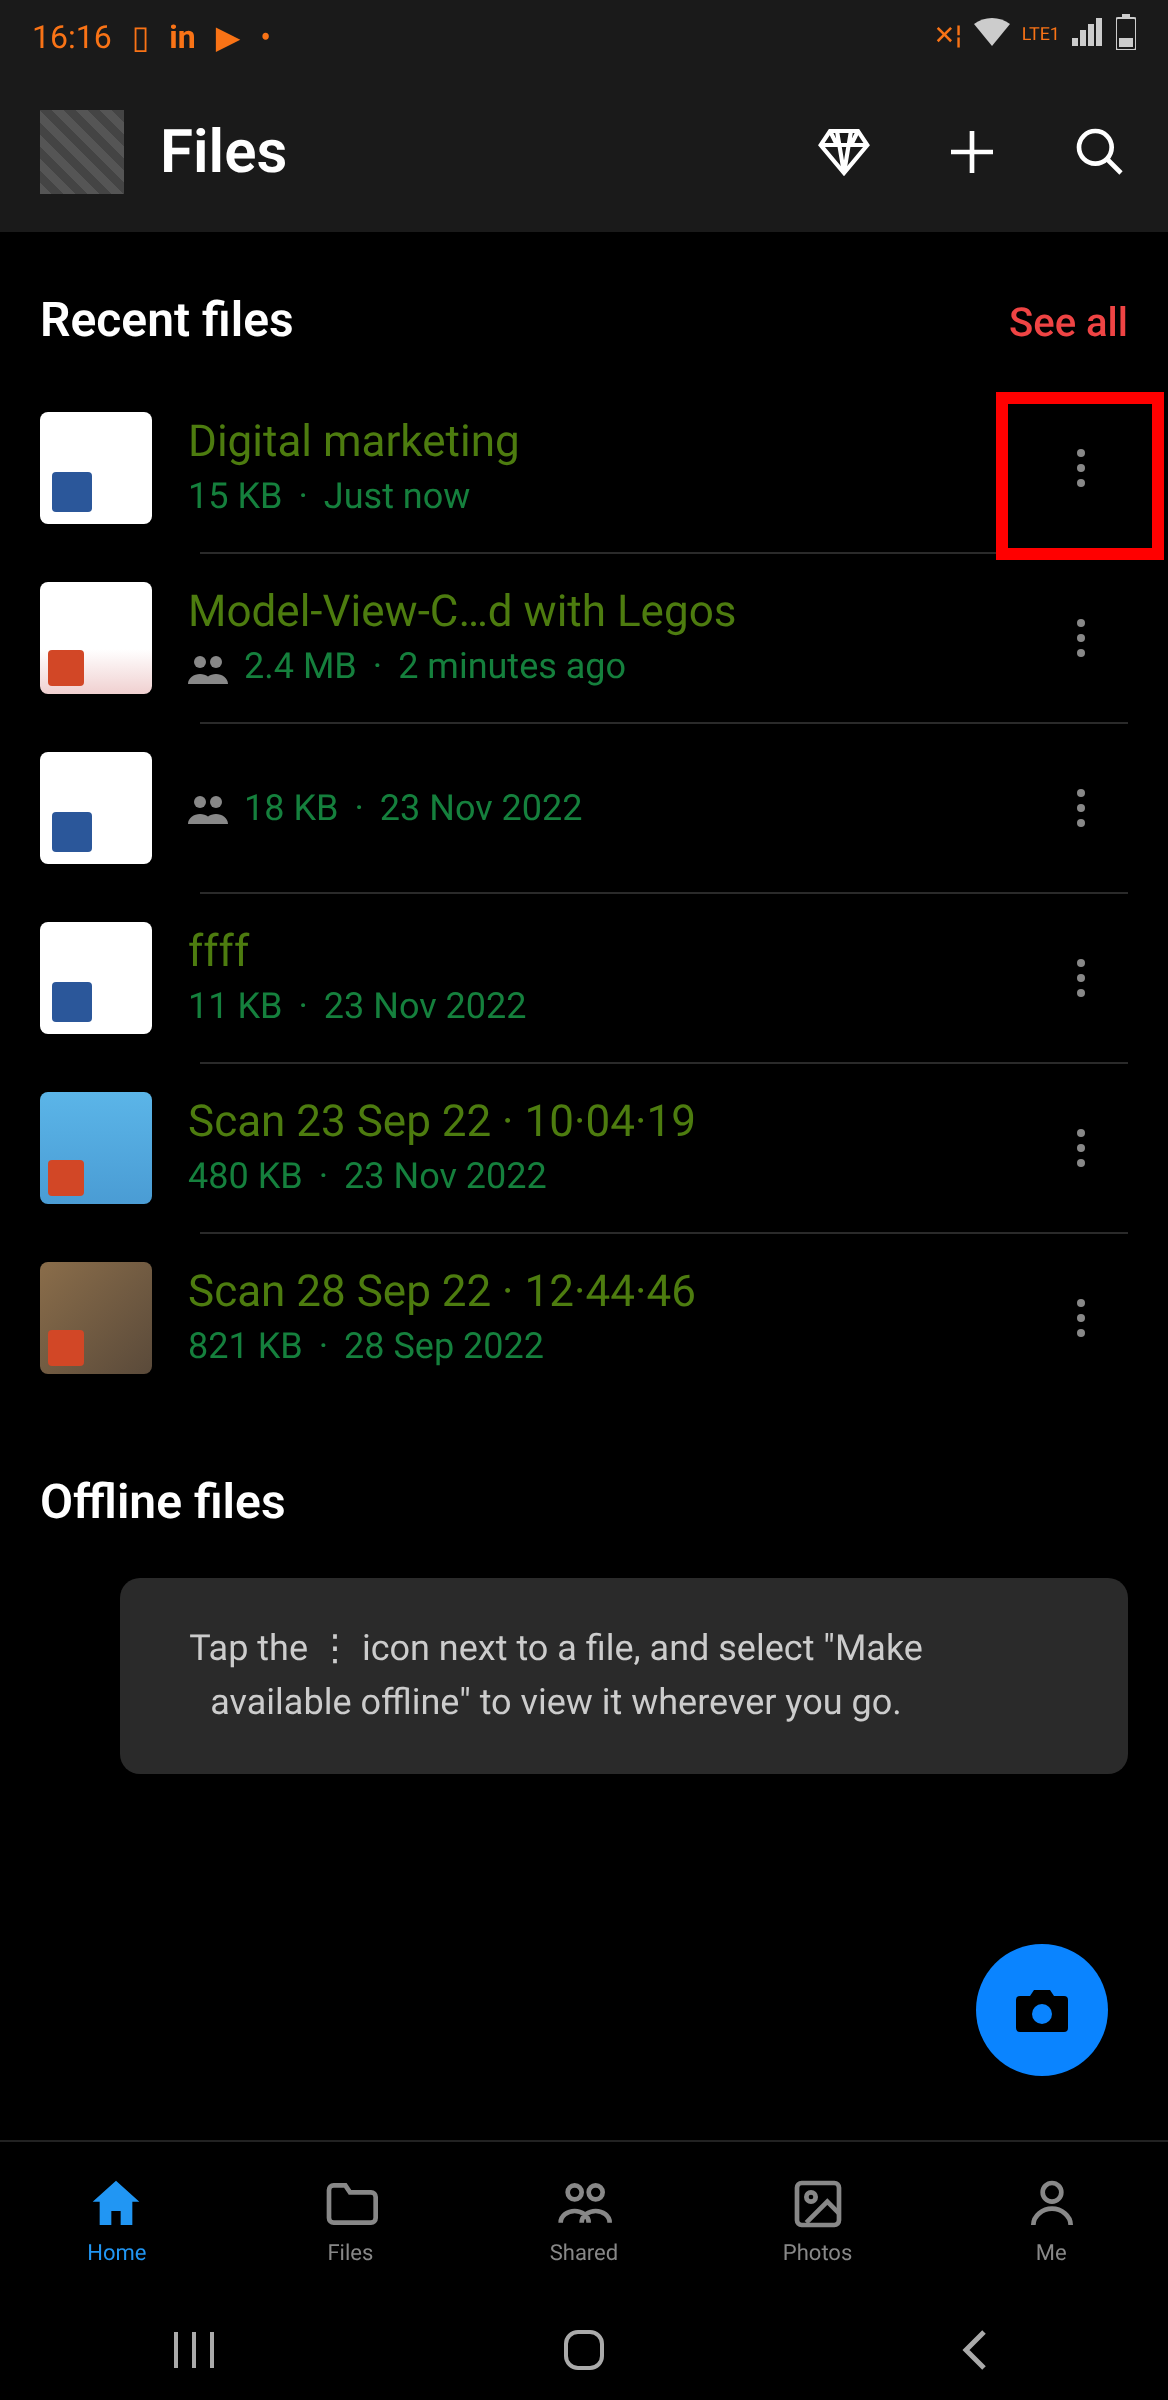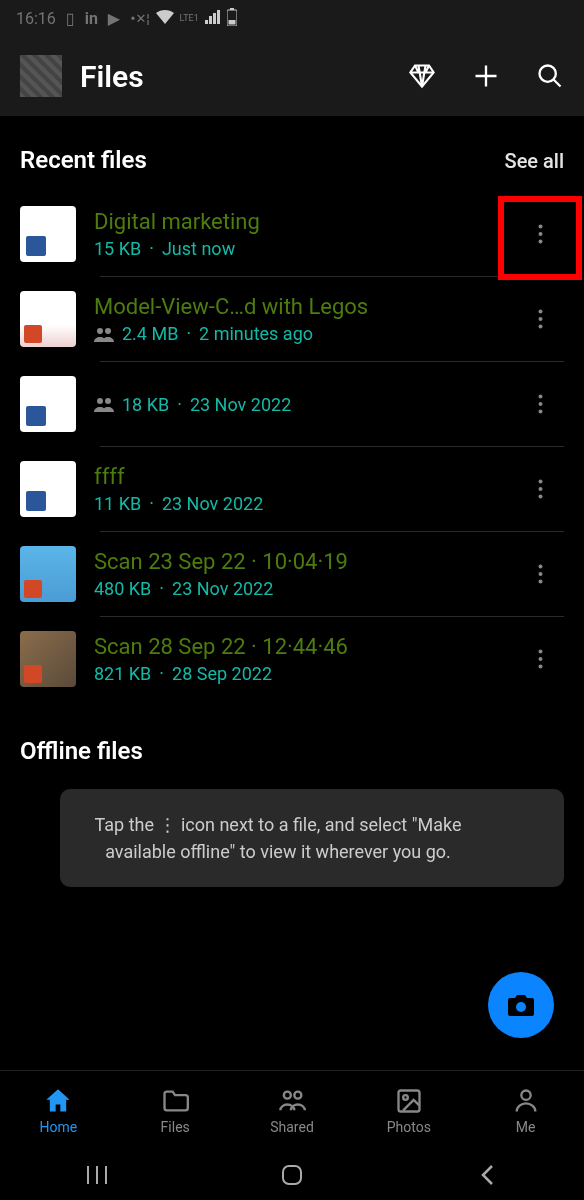--- a/index.html
+++ b/index.html
@@ -8,25 +8,25 @@
   height: 1200px;
   background: #000;
   color: #fff;
   font-family: -apple-system, BlinkMacSystemFont, 'Segoe UI', Roboto, sans-serif;
   overflow: hidden;
   position: relative;
 }
 .status-bar {
   height: 36px;
   display: flex;
-  justify-content: flex-start;
+  justify-content: space-between;
   align-items: center;
   padding: 0 16px;
   font-size: 16px;
-  color: #737373;
+  color: #f97316;
   background: #1a1a1a;
 }
 .status-left { display: flex; align-items: center; gap: 10px; }
 .status-right { display: flex; align-items: center; gap: 6px; font-size: 13px; }
 .header {
   height: 80px;
   background: #1a1a1a;
   display: flex;
   align-items: center;
   padding: 0 20px;
@@ -41,21 +41,21 @@
 .header-icon { color: #fff; width: 28px; height: 28px; display: flex; align-items: center; justify-content: center; }
 .header-icons { display: flex; gap: 36px; align-items: center; }
 .content { padding: 0 20px; }
 .section-header {
   display: flex;
   justify-content: space-between;
   align-items: baseline;
   margin: 30px 0 18px;
 }
 .section-title { font-size: 24px; font-weight: 600; }
-.see-all { color: #e5e5e5; font-size: 20px; font-weight: 500; }
+.see-all { color: #ef4444; font-size: 20px; font-weight: 500; }
 .file-list { }
 .file-item {
   display: flex;
   align-items: center;
   padding: 14px 0;
   gap: 18px;
   position: relative;
 }
 .file-divider {
   border-bottom: 1px solid #2a2a2a;
@@ -82,21 +82,21 @@
   bottom: 4px; left: 4px;
   width: 18px; height: 18px;
   background: #D24726;
   border-radius: 2px;
 }
 .file-thumb.scan { background: linear-gradient(180deg,#5bb5e8,#4a9cd4); }
 .file-thumb.photo { background: linear-gradient(135deg,#8a6d4a,#5a4a3a); }
 .file-thumb.pink { background: linear-gradient(180deg,#fff 60%,#f0d0d0); }
 .file-info { flex: 1; min-width: 0; }
 .file-name { font-size: 22px; color: #4d7c0f; margin-bottom: 4px; white-space: nowrap; overflow: hidden; text-overflow: ellipsis; }
-.file-meta { font-size: 18px; color: #14b8a6; display: flex; align-items: center; gap: 8px; }
+.file-meta { font-size: 18px; color: #15803d; display: flex; align-items: center; gap: 8px; }
 .shared-icon { display: inline-flex; }
 .more-btn {
   width: 48px; height: 48px;
   display: flex; align-items: center; justify-content: center;
   color: #888;
   flex-shrink: 0;
 }
 .highlight-box {
   position: absolute;
   right: -18px; top: 4px;
@@ -134,21 +134,21 @@
   background: #000;
 }
 .nav-item {
   flex: 1;
   display: flex;
   flex-direction: column;
   align-items: center;
   justify-content: center;
   gap: 4px;
   color: #888;
-  font-size: 14px;
+  font-size: 11px;
 }
 .nav-item.active { color: #2196F3; }
 .nav-icon { width: 28px; height: 28px; }
 .sys-nav {
   position: absolute;
   bottom: 0; left: 0; right: 0;
   height: 50px;
   display: flex;
   justify-content: space-around;
   align-items: center;

